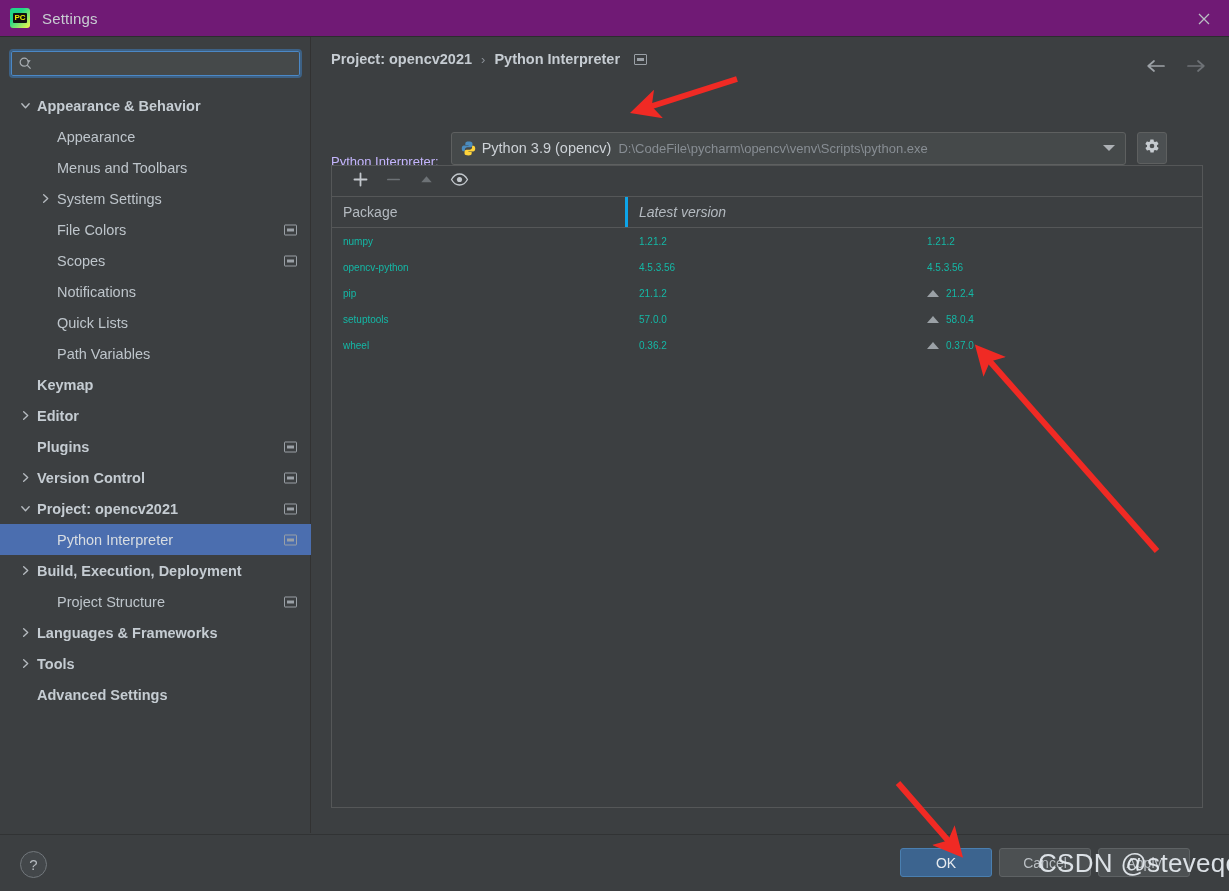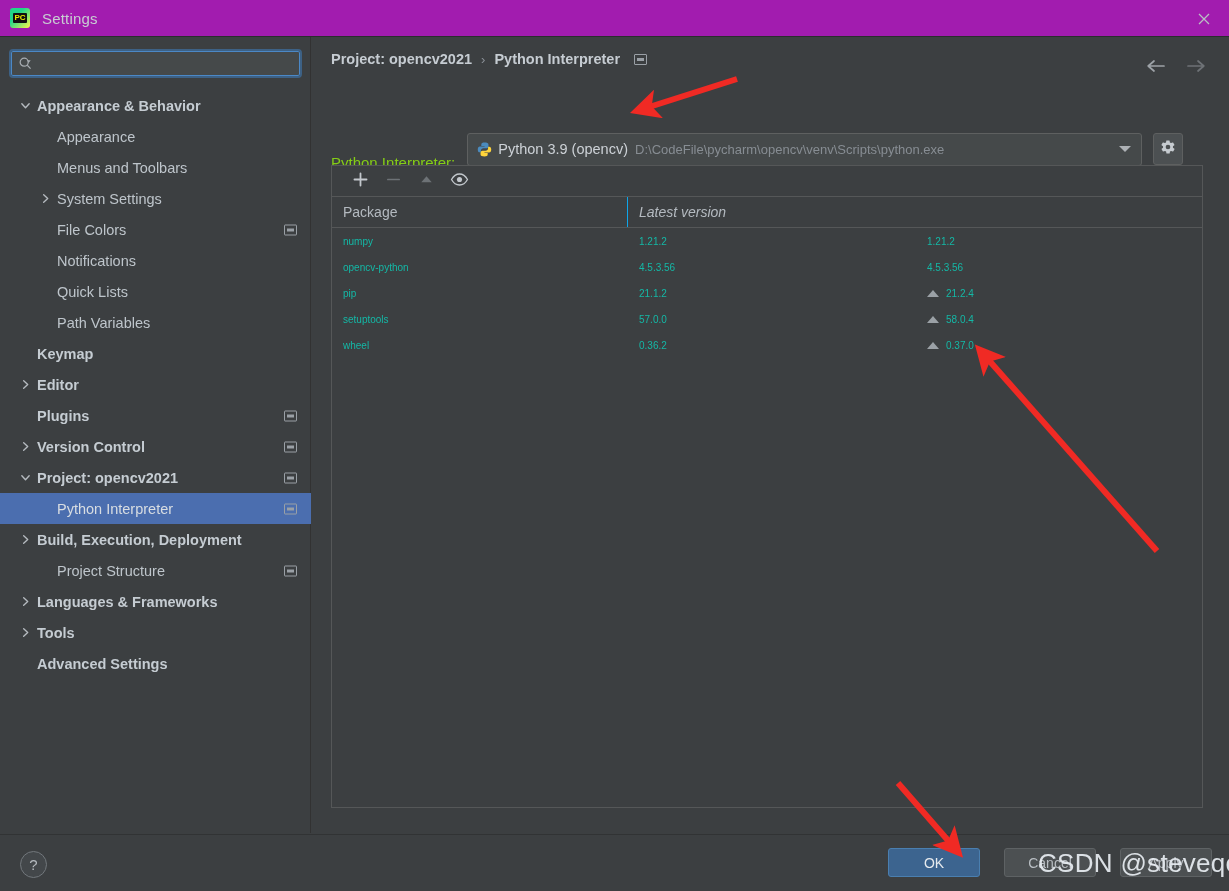--- a/index.html
+++ b/index.html
@@ -12,21 +12,21 @@
   #app {
     position: relative;
     width: 1229px; height: 891px;
     background: #3c3f41;
     color: #bbbbbb;
   }
 
   
   .titlebar {
     position: absolute; left: 0; top: 0; width: 1229px; height: 37px;
-    background: #a21caf;
+    background: #701a75;
     border-bottom: 1px solid #2b2d2e;
     display: flex; align-items: center;
   }
   .pc-logo {
     width: 20px; height: 20px; margin-left: 10px;
     border-radius: 3px;
     background: linear-gradient(135deg, #21d789 0%, #21d789 35%, #fcf84a 100%);
     position: relative;
     display: flex; align-items: center; justify-content: center;
   }
@@ -128,21 +128,21 @@
     border: 1px solid #9aa0a6; border-radius: 1px;
     display: flex; align-items: center; justify-content: center;
     margin-left: 5px;
   }
   .crumb-badge::after { content:""; width:7px; height:3px; background:#9aa0a6; }
 
   .interp-row {
     position: absolute; left: 19px; top: 90px;
     display: flex; align-items: center;
   }
-  .interp-label { font-size: 15px; color: #84cc16; margin-right: 12px; margin-top: 27px; }
+  .interp-label { font-size: 13px; color: #c4b5fd; margin-right: 12px; margin-top: 27px; }
   .combo {
     width: 675px; height: 33px;
     background: #45494a;
     border: 1px solid #5e6060;
     border-radius: 3px;
     display: flex; align-items: center;
     padding: 0 4px 0 8px;
     position: relative;
     cursor: pointer;
   }
@@ -178,21 +178,21 @@
     cursor: pointer;
   }
   .tb-btn.disabled { cursor: default; }
   .pkg-header {
     height: 31px; display: flex; border-bottom: 1px solid #555758;
     background: #3c3f41;
   }
   .hcell {
     font-size: 14px; color: #b4bac0;
     display: flex; align-items: center; padding-left: 11px;
-    border-right: 1px solid #0ea5e9;
+    border-right: 3px solid #0ea5e9;
   }
   .hcell:last-child { border-right: none; font-style: italic; }
   .col-pkg  { width: 296px; }
   .col-ver  { width: 288px; }
   .col-lat  { flex: 1; }
 
   .pkg-row { height: 26px; display: flex; align-items: center; }
   .cell { font-size: 10px; color: #14b8a6; padding-left: 11px; display: flex; align-items: center; }
   .cell.col-lat { gap: 7px; }
   .up-tri {
@@ -207,22 +207,22 @@
     background: #3c3f41; border-top: 1px solid #313334;
   }
   .help-btn {
     position: absolute; left: 20px; top: 16px;
     width: 27px; height: 27px; border-radius: 50%;
     border: 1px solid #72777c; color: #b5babf;
     display: flex; align-items: center; justify-content: center;
     font-size: 15px; cursor: pointer; background: #43474a;
   }
   .btn-row {
-    position: absolute; right: 17px; top: 13px;
-    display: flex; gap: 24px; padding-left: 38px;
+    position: absolute; right: 39px; top: 13px;
+    display: flex; gap: 7px; padding-left: 38px;
   }
   .dlg-btn {
     width: 92px; height: 29px; border-radius: 3px;
     font-size: 14px; font-family: "Liberation Sans", sans-serif;
     display: flex; align-items: center; justify-content: center;
     cursor: pointer;
   }
   .dlg-btn.primary { background: #3c648f; border: 1px solid #4a7fb0; color: #e6eaee; }
   .dlg-btn.normal  { background: #4c5052; border: 1px solid #5e6264; color: #b9bec3; }
 
@@ -280,20 +280,24 @@
         <div class="tree-item lvl1">
           <span class="chev">
             <svg width="11" height="11" viewBox="0 0 12 12">
               <path d="M4 2 L8.4 6 L4 10" stroke="#b6bbc0" stroke-width="1.5" fill="none" stroke-linecap="round" stroke-linejoin="round"></path>
             </svg>
           </span>
           <span class="tree-label">System Settings</span>
         </div>
         <div class="tree-item lvl1">
           <span class="tree-label">File Colors</span>
+          <span class="mod-badge"></span>
+        </div>
+        <div class="tree-item lvl1">
+          <span class="tree-label">Scopes</span>
           <span class="mod-badge"></span>
         </div>
         <div class="tree-item lvl1">
           <span class="tree-label">Notifications</span>
         </div>
         <div class="tree-item lvl1">
           <span class="tree-label">Quick Lists</span>
         </div>
         <div class="tree-item lvl1">
           <span class="tree-label">Path Variables</span>

